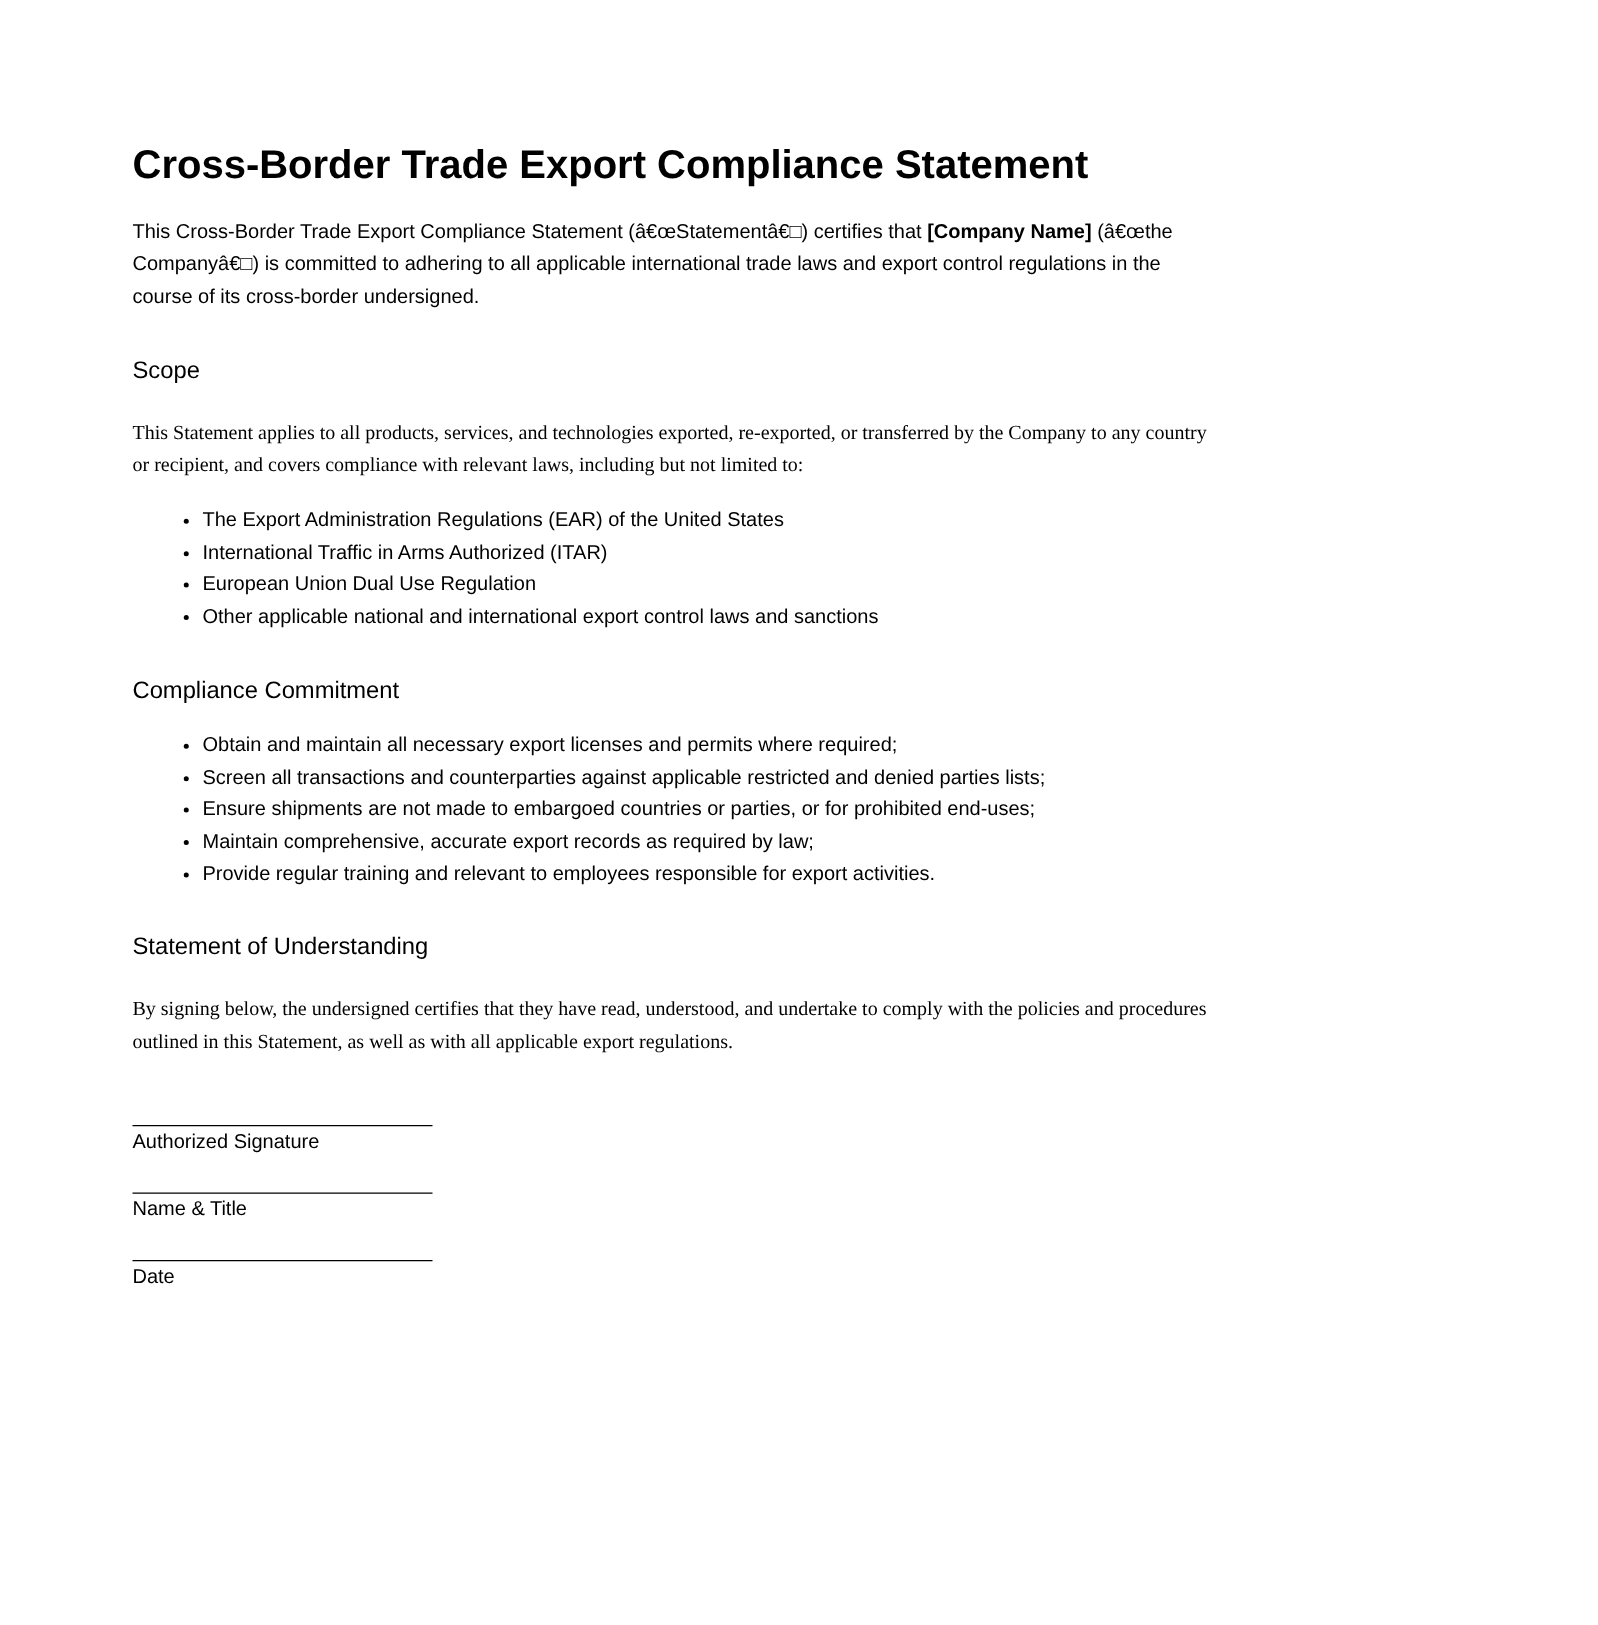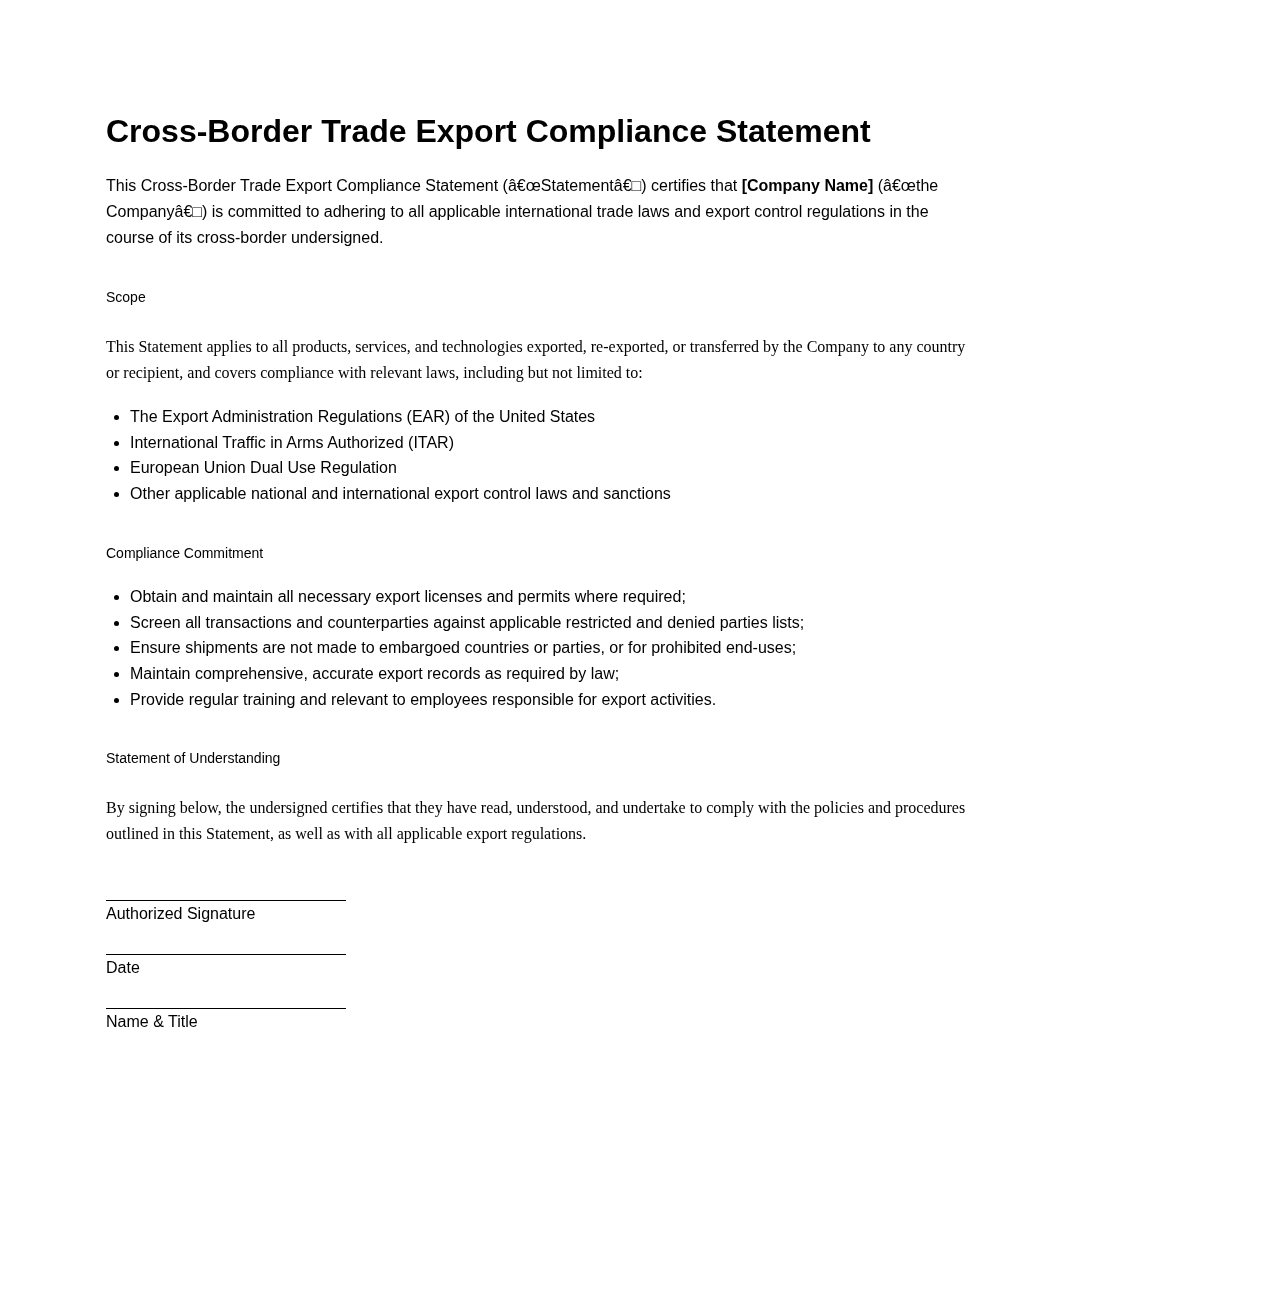--- a/index.html
+++ b/index.html
@@ -29,33 +29,34 @@
     letter-spacing: 0;
   }
   p {
     margin: 0;
     line-height: 26px;
   }
   .intro {
     margin-top: 23px;
   }
   h2 {
-    font-size: 14px;
+    font-size: 19px;
     font-weight: normal;
     margin: 0;
     line-height: 26px;
   }
   .section { margin-top: 33px; }
   .section p { margin-top: 24px; font-family: Liberation Serif, serif; }
   ul {
     margin: 18px 0 0 0;
     padding-left: 24px;
   }
   li {
     line-height: 25.7px;
+    margin-left: 32px;
   }
   .sig-area {
     margin-top: 37px;
   }
   .sig-block {
     width: 240px;
     margin-bottom: 13px;
   }
   .sig-line {
     border-top: 1px solid #000000;
@@ -105,22 +106,22 @@
 
   <div class="sig-area">
     <div class="sig-block">
       <div class="sig-gap"></div>
       <div class="sig-line"></div>
       <div class="sig-label">Authorized Signature</div>
     </div>
     <div class="sig-block">
       <div class="sig-gap"></div>
       <div class="sig-line"></div>
-      <div class="sig-label">Date</div>
+      <div class="sig-label">Name &amp; Title</div>
     </div>
     <div class="sig-block">
       <div class="sig-gap"></div>
       <div class="sig-line"></div>
-      <div class="sig-label">Name &amp; Title</div>
+      <div class="sig-label">Date</div>
     </div>
   </div>
 
 </div>
 
 </body></html>

